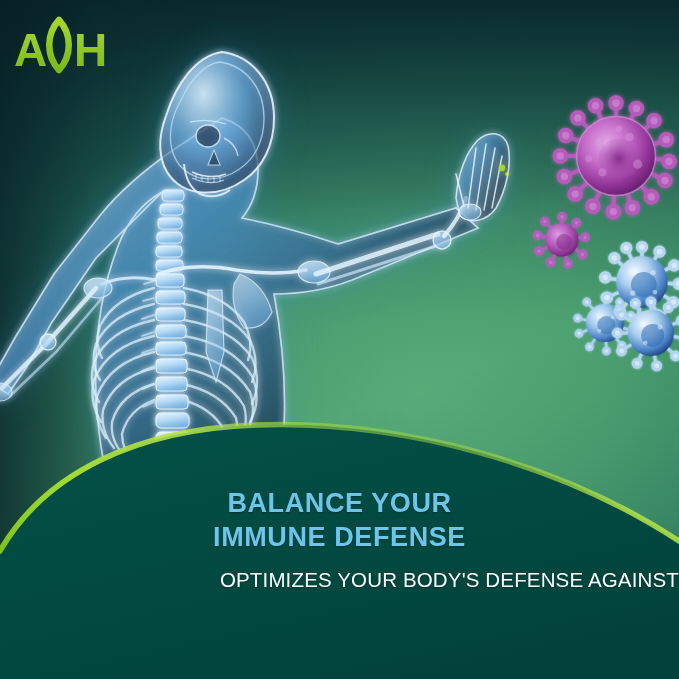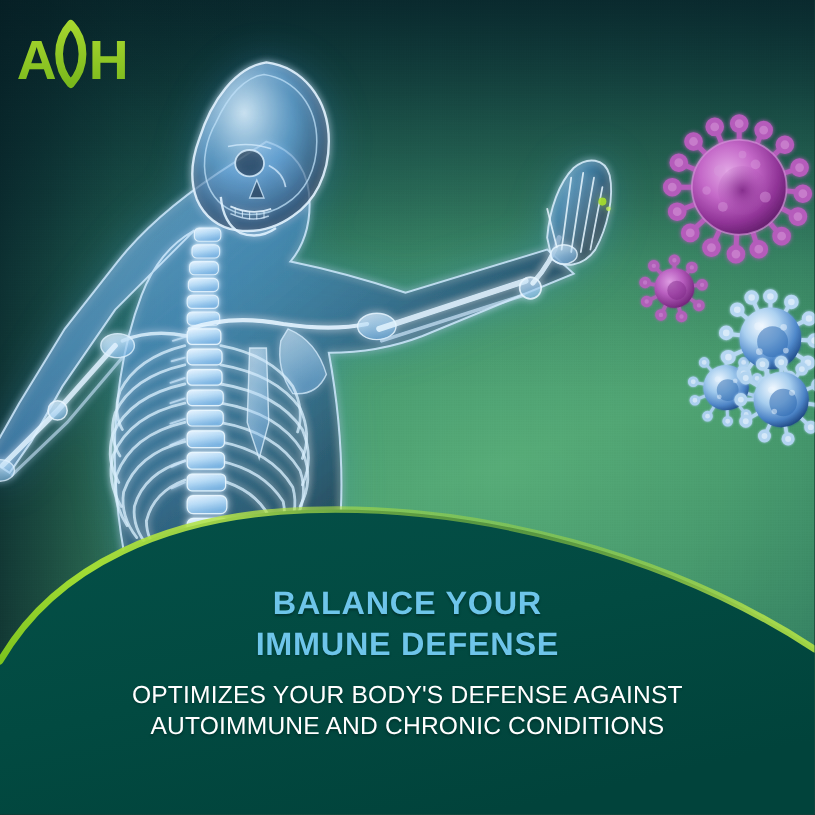--- a/index.html
+++ b/index.html
@@ -117,21 +117,21 @@
     line-height: 1.26;
     text-shadow: 0 1px 2px rgba(0,0,0,0.30);
     pointer-events: auto;
   }
   .headline .ln2 { display: block; }
   .subline {
     position: absolute;
     left: 0;
     right: 0;
     top: 148px;
-    text-align: center;
+    text-align: right;
     color: #ffffff;
     font-size: 20.5px;
     font-weight: normal;
     letter-spacing: 0.15px;
     line-height: 1.28;
     text-shadow: 0 1px 2px rgba(0,0,0,0.28);
     pointer-events: auto;
   }
   .subline .ln2 { display: block; }
 </style>
@@ -667,21 +667,20 @@
              C400,1 560,44 679,122" fill="none" stroke="url(#limeGrad)" stroke-width="5.5" stroke-linecap="round"></path>
   </svg>
 
   <div class="banner-text">
     <div class="headline">
       <span>BALANCE YOUR</span>
       <span class="ln2">IMMUNE DEFENSE</span>
     </div>
     <div class="subline">
       <span>OPTIMIZES YOUR BODY'S DEFENSE AGAINST</span>
-      <span class="ln2">AUTOIMMUNE AND CHRONIC CONDITIONS</span>
     </div>
   </div>
 
   <svg class="logo" viewBox="0 0 98 62">
     <defs>
       <linearGradient id="logoGrad" x1="0" y1="0" x2="0" y2="1">
         <stop offset="0%" stop-color="#a6d62e"></stop>
         <stop offset="100%" stop-color="#79b81c"></stop>
       </linearGradient>
     </defs>

